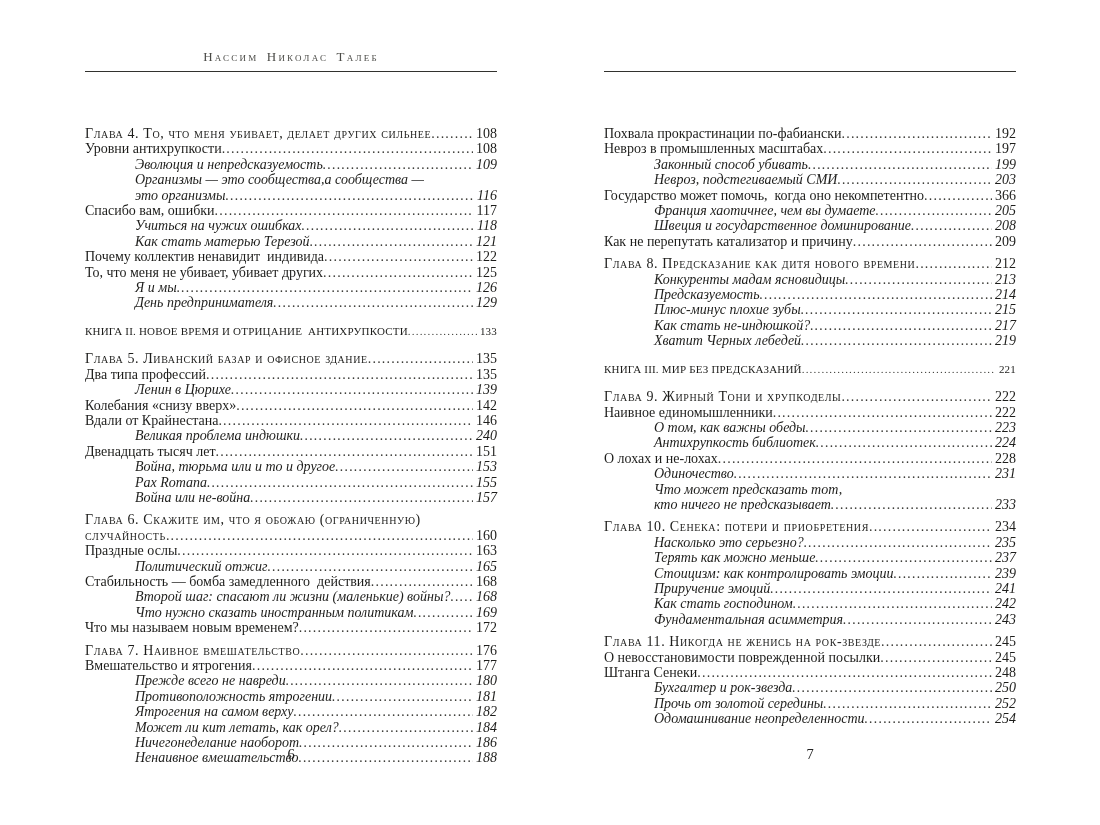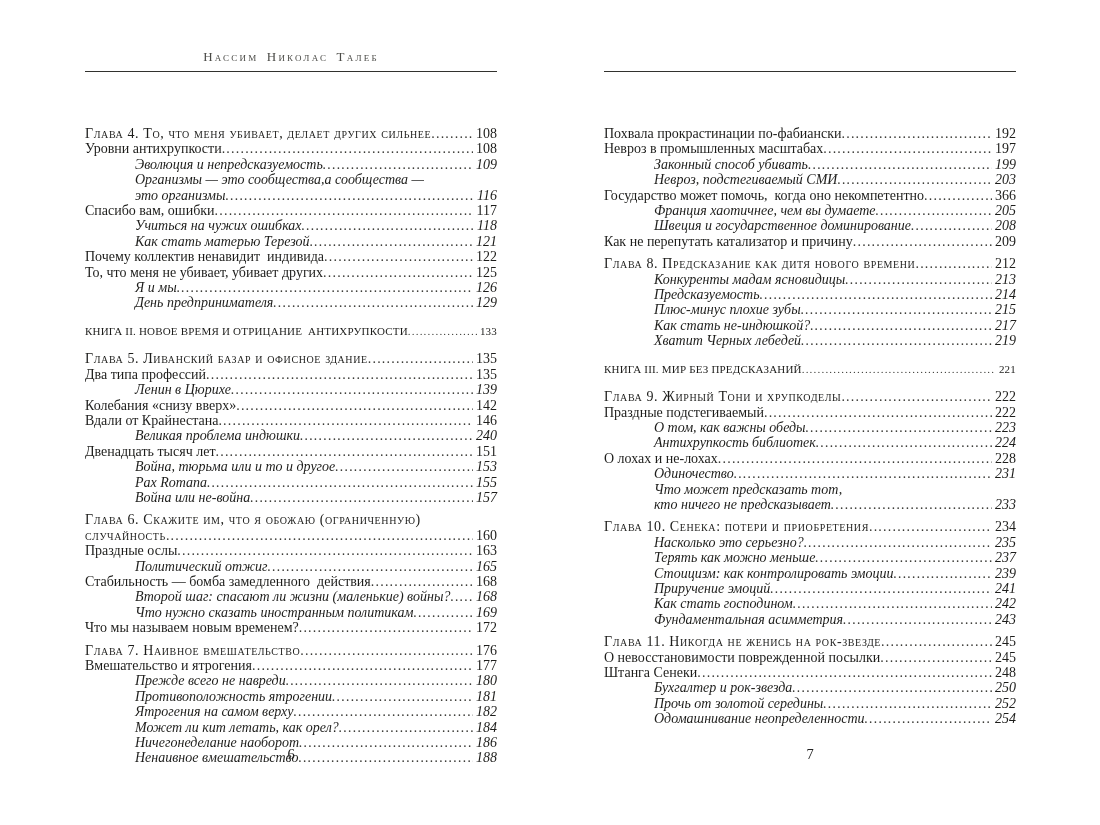--- a/index.html
+++ b/index.html
@@ -314,21 +314,21 @@
           <span class="t">КНИГА III. МИР БЕЗ ПРЕДСКАЗАНИЙ</span>
           <span class="dots"></span>
           <span class="pg">221</span>
         </div>
         <div class="row chapter">
           <span class="t">Глава 9. Жирный Тони и хрупкоделы</span>
           <span class="dots"></span>
           <span class="pg">222</span>
         </div>
         <div class="row section">
-          <span class="t">Праздные подстегиваемый</span>
+          <span class="t">Наивное единомышленники</span>
           <span class="dots"></span>
           <span class="pg">222</span>
         </div>
         <div class="row sub">
           <span class="t">О том, как важны обеды</span>
           <span class="dots"></span>
           <span class="pg">223</span>
         </div>
         <div class="row sub">
           <span class="t">Антихрупкость библиотек</span>

